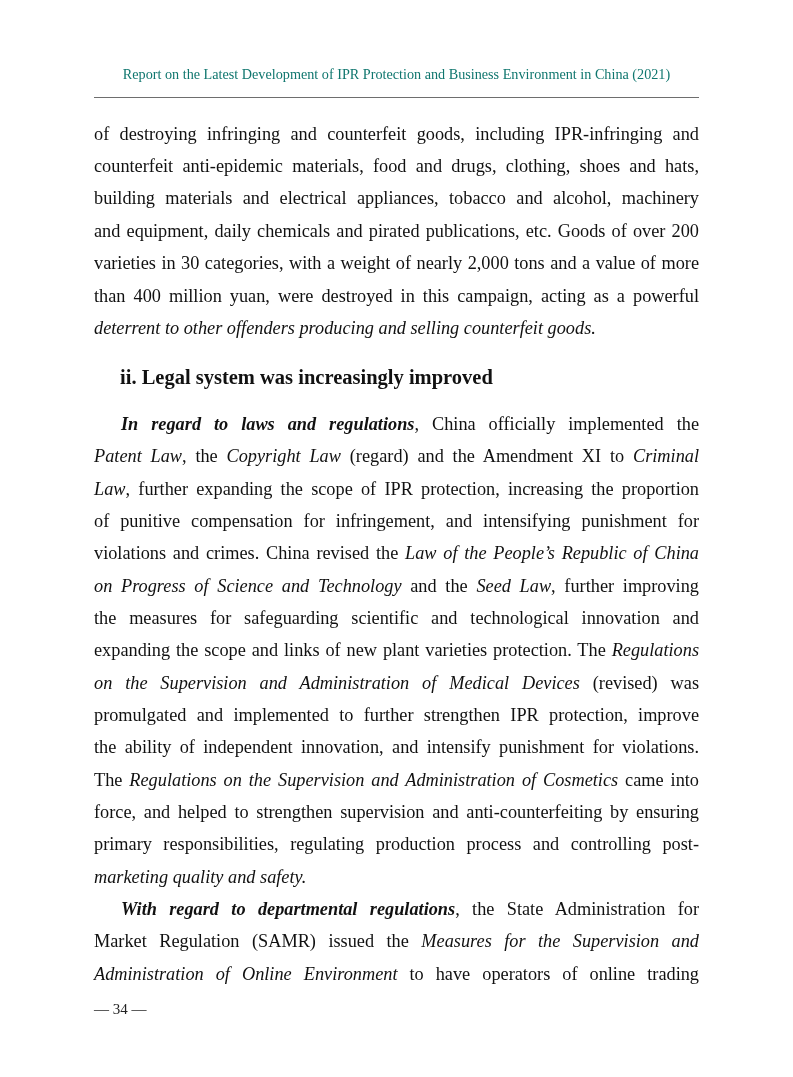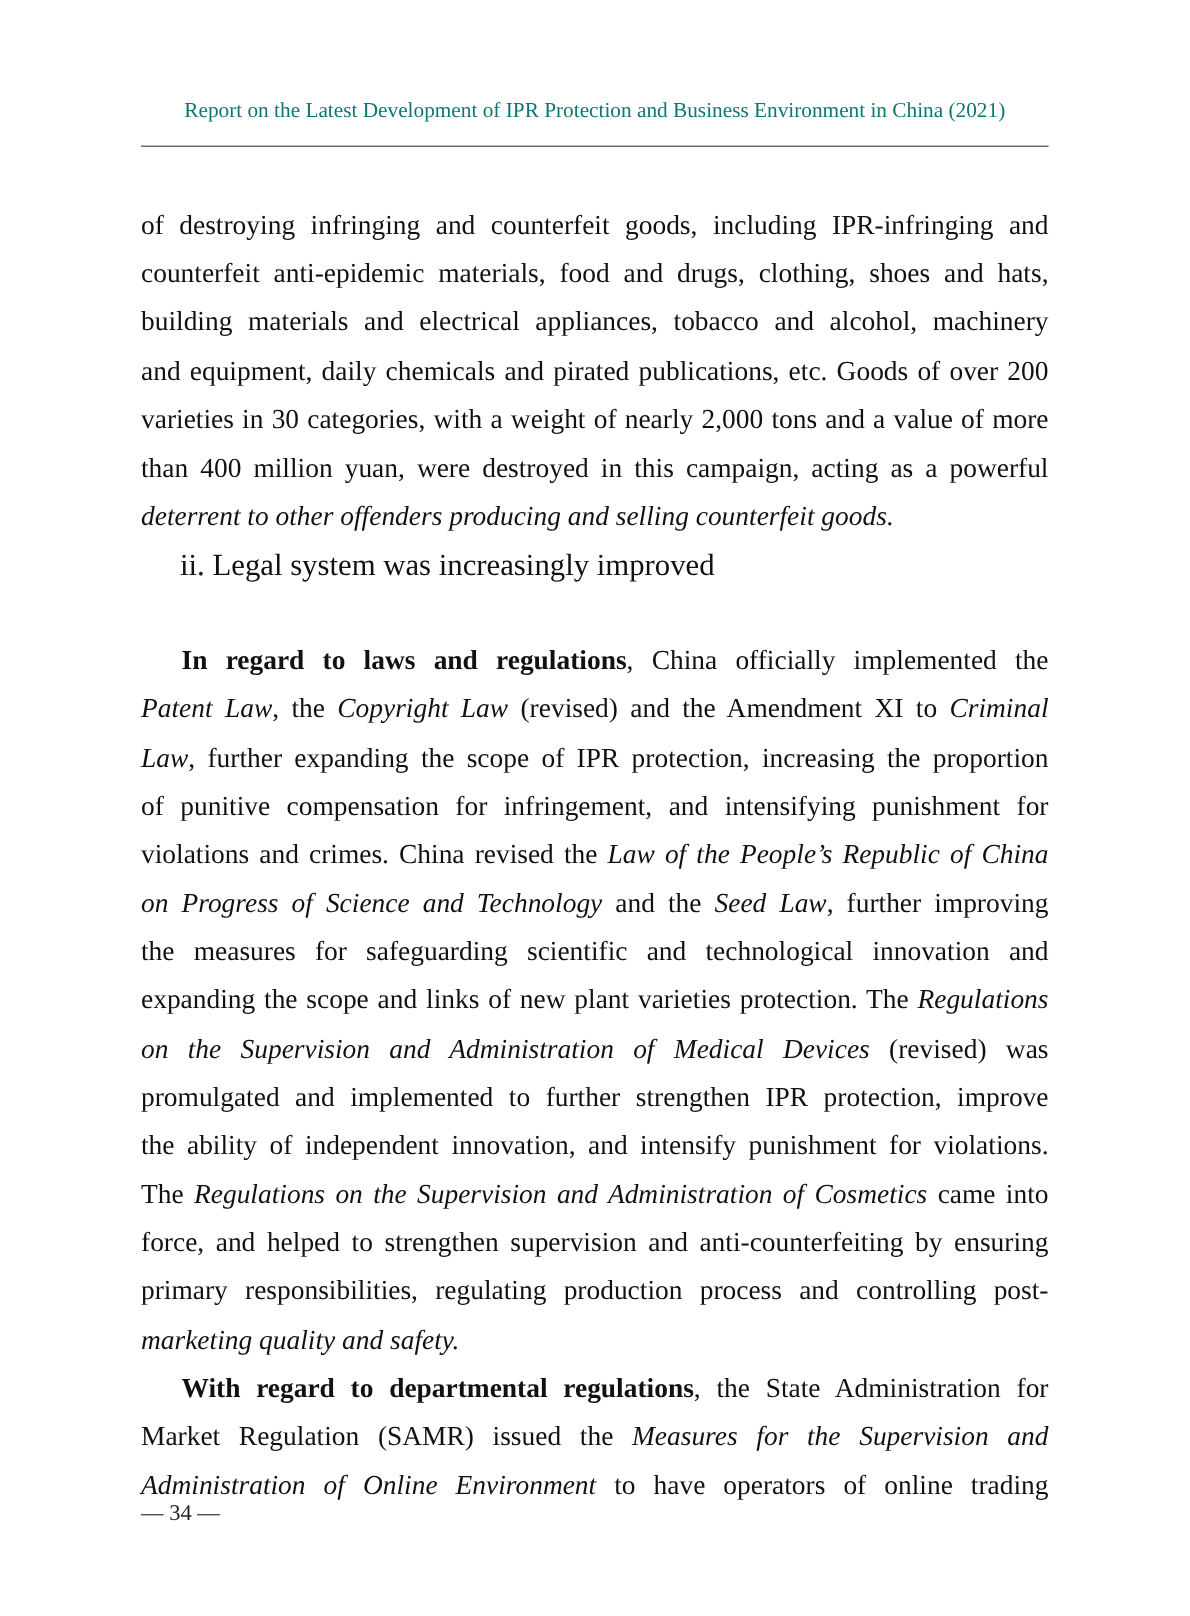--- a/index.html
+++ b/index.html
@@ -2,26 +2,26 @@
 <html><head>
   <meta charset="utf-8">
   <style>
     html, body { margin: 0; padding: 0; background: #ffffff; }
     body { width: 793px; height: 1077px; position: relative; overflow: hidden;
            font-family: "Liberation Serif", "DejaVu Serif", serif; color: #111111; }
     .header { position: absolute; left: 94px; top: 66px; width: 605px; text-align: center;
               font-size: 14.2px; color: #0f766e; white-space: nowrap; }
     .header-rule { position: absolute; left: 94px; top: 97px; width: 605px; height: 1px; background: #6e6e6e; }
     .line { position: absolute; left: 94px; width: 605px; font-size: 18.3px; line-height: 24px;
-            white-space: nowrap; text-align: justify; text-align-last: justify; margin-top: 16px; }
+            white-space: nowrap; text-align: justify; text-align-last: justify; }
     .line.last { text-align-last: left; font-style: italic; }
     .line.indent { left: 121px; width: 578px; }
-    .heading { position: absolute; left: 120px; top: 366px; font-size: 20.5px; font-weight: normal;
+    .heading { position: absolute; left: 120px; top: 366px; font-size: 20.5px; font-weight: bold;
                white-space: nowrap; }
-    .b { font-weight: bold; }
+    .b { font-weight: bold; font-style: italic; }
     .i { font-style: italic; }
     .folio { position: absolute; left: 94px; top: 1001px; font-size: 15px; color: #222; white-space: nowrap; }
   </style>
 </head>
 <body>
 
 <div>
   <div class="header">Report on the Latest Development of IPR Protection and Business Environment in China (2021)</div>
   <div class="header-rule"></div>
 
@@ -32,21 +32,21 @@
     <div class="line" style="top:219px">and equipment, daily chemicals and pirated publications, etc. Goods of over 200</div>
     <div class="line" style="top:251px">varieties in 30 categories, with a weight of nearly 2,000 tons and a value of more</div>
     <div class="line" style="top:284px">than 400 million yuan, were destroyed in this campaign, acting as a powerful</div>
     <div class="line last" style="top:316px">deterrent to other offenders producing and selling counterfeit goods.</div>
   </div>
 
   <div class="heading">ii. Legal system was increasingly improved</div>
 
   <div>
     <div class="line indent" style="top:412px"><span class="b">In regard to laws and regulations</span><span>, China officially implemented the</span></div>
-    <div class="line" style="top:444px"><span class="i">Patent Law</span><span>, the </span><span class="i">Copyright Law</span><span> (revised) and the Amendment XI to </span><span class="i">Criminal</span></div>
+    <div class="line" style="top:444px"><span class="i">Patent Law</span><span>, the </span><span class="i">Copyright Law</span><span> (regard) and the Amendment XI to </span><span class="i">Criminal</span></div>
     <div class="line" style="top:477px"><span class="i">Law</span><span>, further expanding the scope of IPR protection, increasing the proportion</span></div>
     <div class="line" style="top:509px">of punitive compensation for infringement, and intensifying punishment for</div>
     <div class="line" style="top:541px"><span>violations and crimes. China revised the </span><span class="i">Law of the People’s Republic of China</span></div>
     <div class="line" style="top:574px"><span class="i">on Progress of Science and Technology</span><span> and the </span><span class="i">Seed Law</span><span>, further improving</span></div>
     <div class="line" style="top:606px">the measures for safeguarding scientific and technological innovation and</div>
     <div class="line" style="top:638px"><span>expanding the scope and links of new plant varieties protection. The </span><span class="i">Regulations</span></div>
     <div class="line" style="top:671px"><span class="i">on the Supervision and Administration of Medical Devices</span><span> (revised) was</span></div>
     <div class="line" style="top:703px">promulgated and implemented to further strengthen IPR protection, improve</div>
     <div class="line" style="top:735px">the ability of independent innovation, and intensify punishment for violations.</div>
     <div class="line" style="top:768px"><span>The </span><span class="i">Regulations on the Supervision and Administration of Cosmetics</span><span> came into</span></div>

